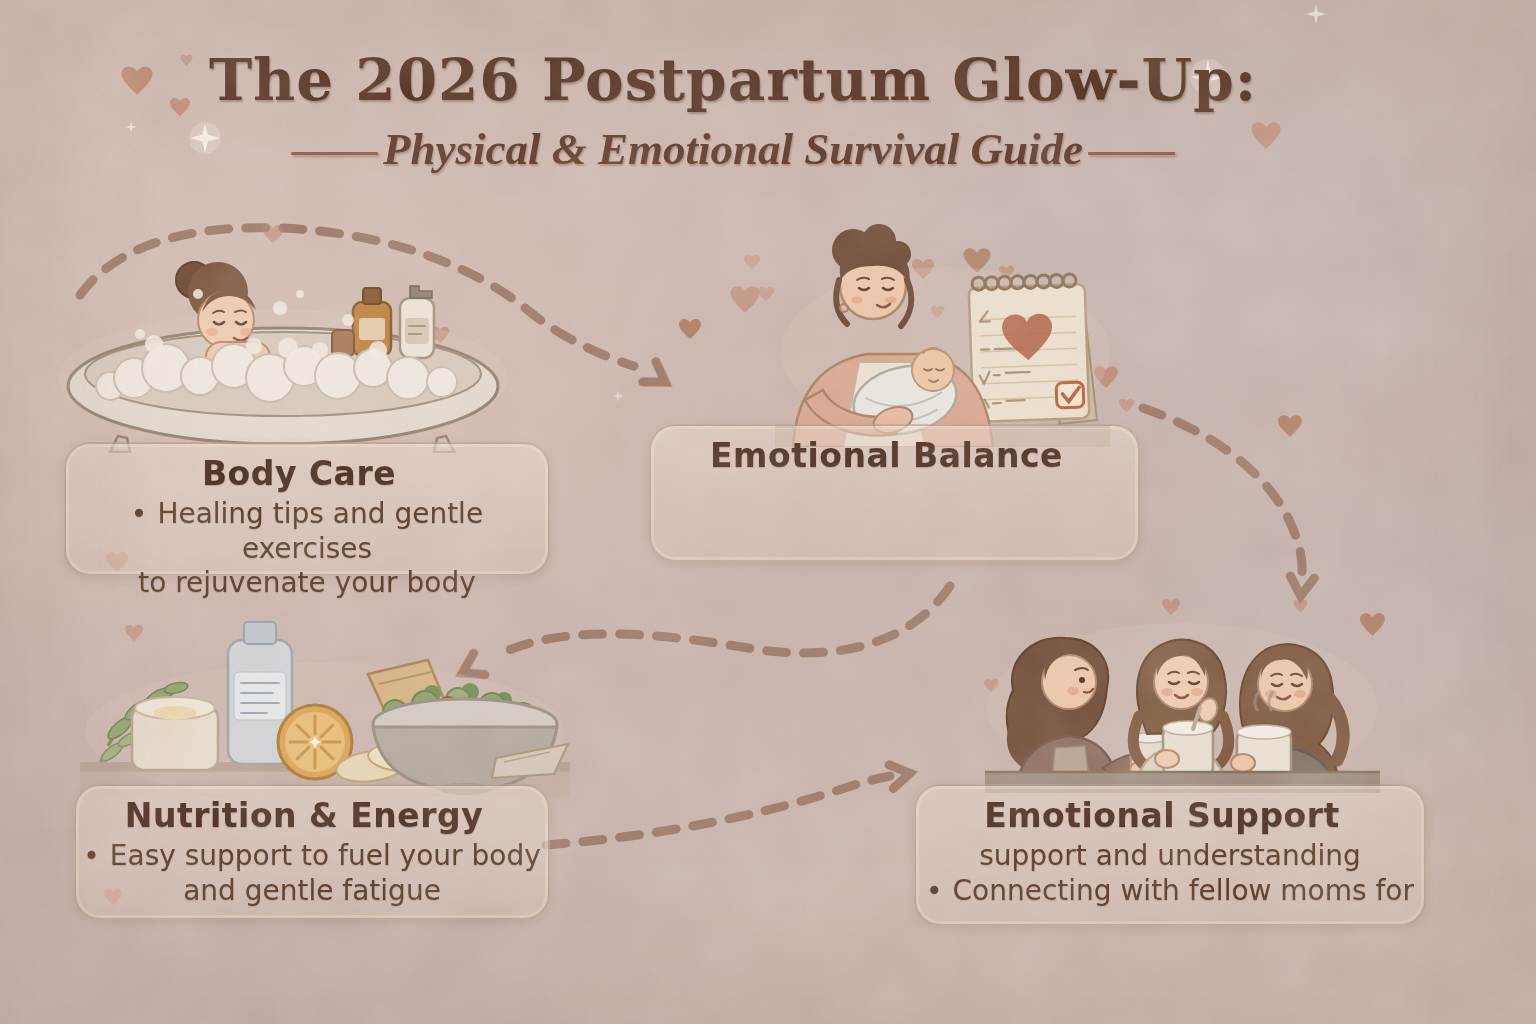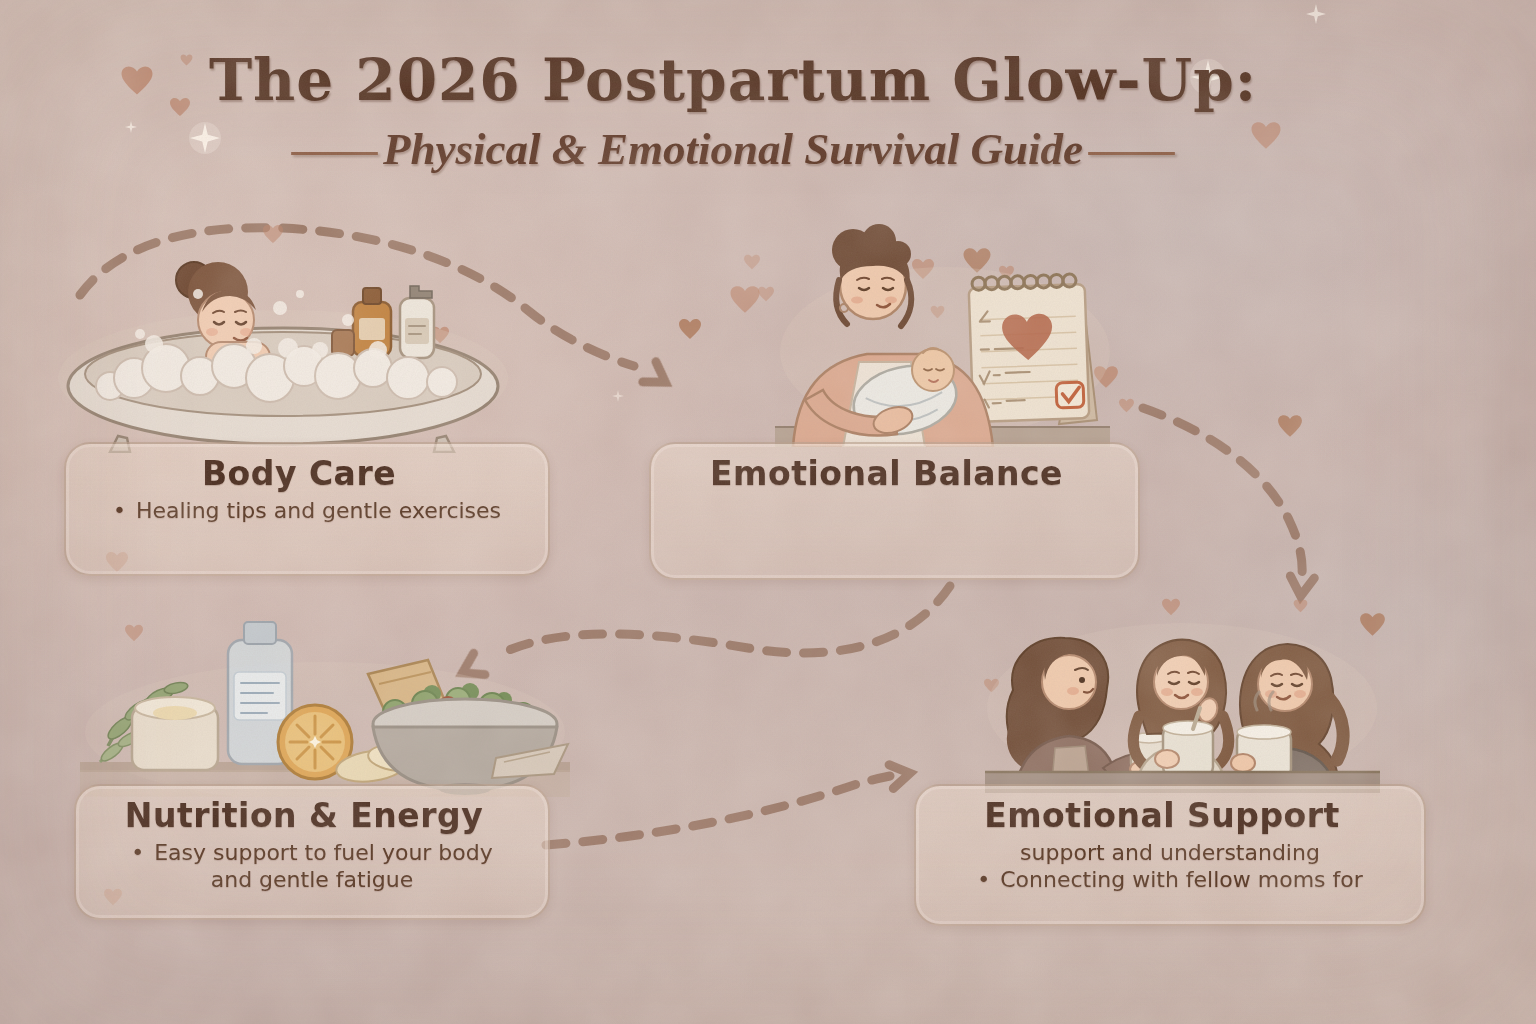--- a/index.html
+++ b/index.html
@@ -28,21 +28,21 @@
   .subtitle-dash{color:#8a5a40;display:inline-block;transform:scaleX(1.9);
     margin:0 26px;font-style:normal;}
   .card{
     position:absolute;z-index:4;border-radius:26px;text-align:center;
     background:linear-gradient(180deg, rgba(235,216,202,.55), rgba(222,200,186,.42));
     border:2px solid rgba(150,117,94,.38);
     box-shadow:inset 0 0 0 3px rgba(247,236,227,.3), 0 3px 9px rgba(96,66,50,.14);
   }
   .card h2{margin:10px 16px 4px 0;font-size:33px;color:#46281a;letter-spacing:.5px;
     font-weight:bold;text-shadow:0 1px 1px rgba(70,35,20,.25);}
-  .card .line{font-size:22px;color:#54331f;line-height:1.24;
+  .card .line{font-size:28px;color:#54331f;line-height:1.24;
     text-shadow:0 1px 1px rgba(70,35,20,.18);}
   .bullet{margin-right:10px;}
   .illo{position:absolute;z-index:3;}
   .overlay{position:absolute;inset:0;z-index:2;pointer-events:none;}
 </style>
 </head>
 <body>
 
 <div id="page">
 
@@ -355,23 +355,24 @@
       <ellipse cx="258" cy="165" rx="12" ry="9" fill="#f0c9ab" stroke="#b3866a" stroke-width="2"></ellipse>
 
       <rect x="0" y="174" width="395" height="21" fill="#a08d80"></rect>
       <path d="M0 174 h395" stroke="#837059" stroke-width="2.5"></path>
     </svg>
   </div>
 
   <div class="card" style="left:64px;top:442px;width:482px;height:130px;">
     <h2>Body Care</h2>
     <div class="line"><span class="bullet">•</span><span>Healing tips and gentle exercises</span></div>
-  </div>
-
-  <div class="card" style="left:649px;top:442px;width:487px;height:134px;">
+    <div class="line"><span>to rejuvenate your body</span></div>
+  </div>
+
+  <div class="card" style="left:649px;top:424px;width:487px;height:134px;">
     <h2>Emotional Balance</h2>
   </div>
 
   <div class="card" style="left:74px;top:784px;width:472px;height:132px;">
     <h2>Nutrition &amp; Energy</h2>
     <div class="line"><span class="bullet">•</span><span>Easy support to fuel your body</span></div>
     <div class="line"><span>and gentle fatigue</span></div>
   </div>
 
   <div class="card" style="left:914px;top:784px;width:508px;height:138px;">

